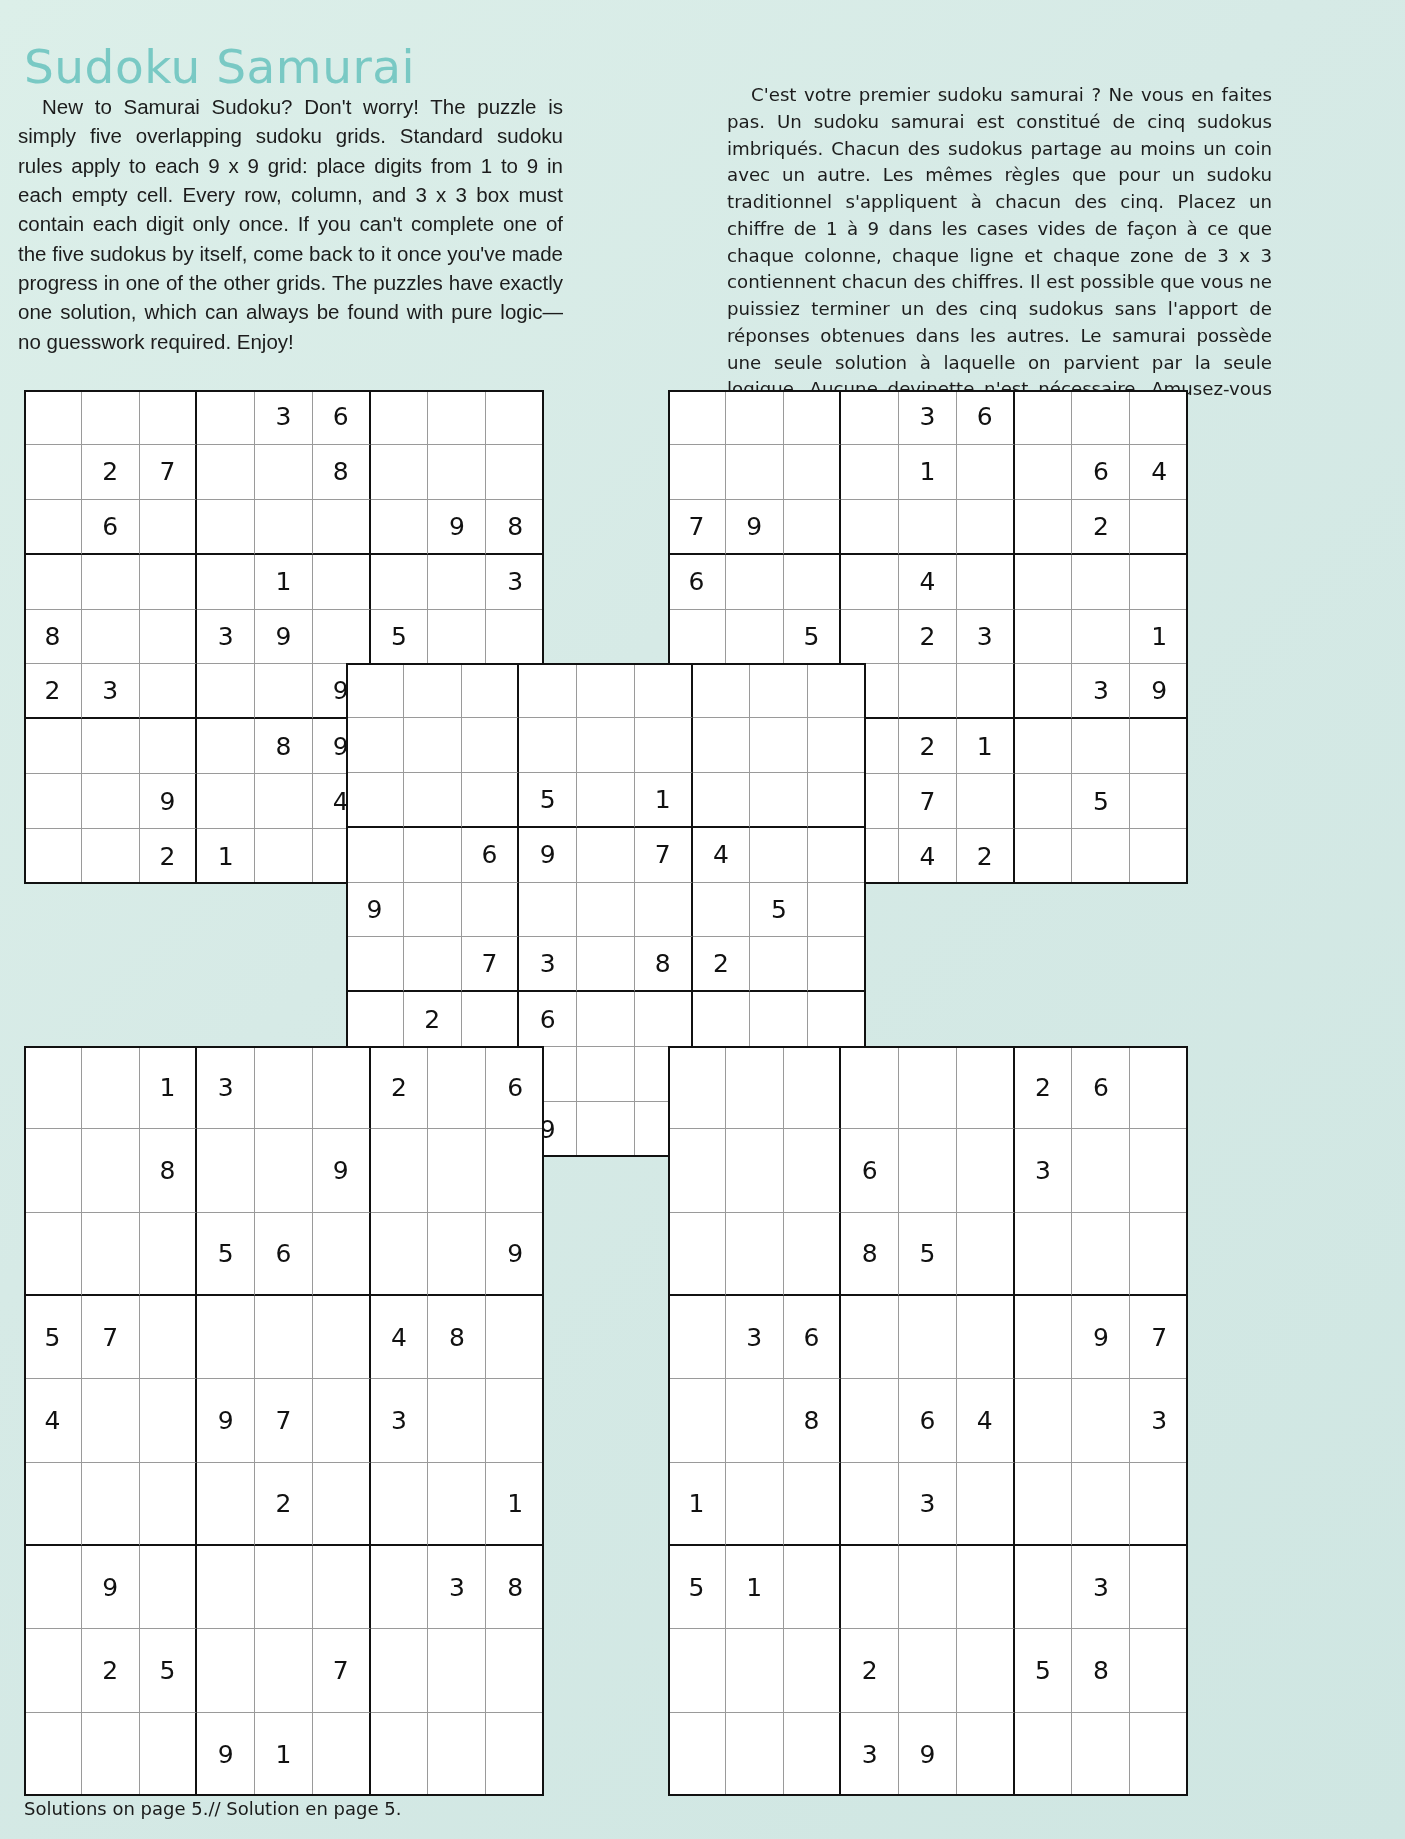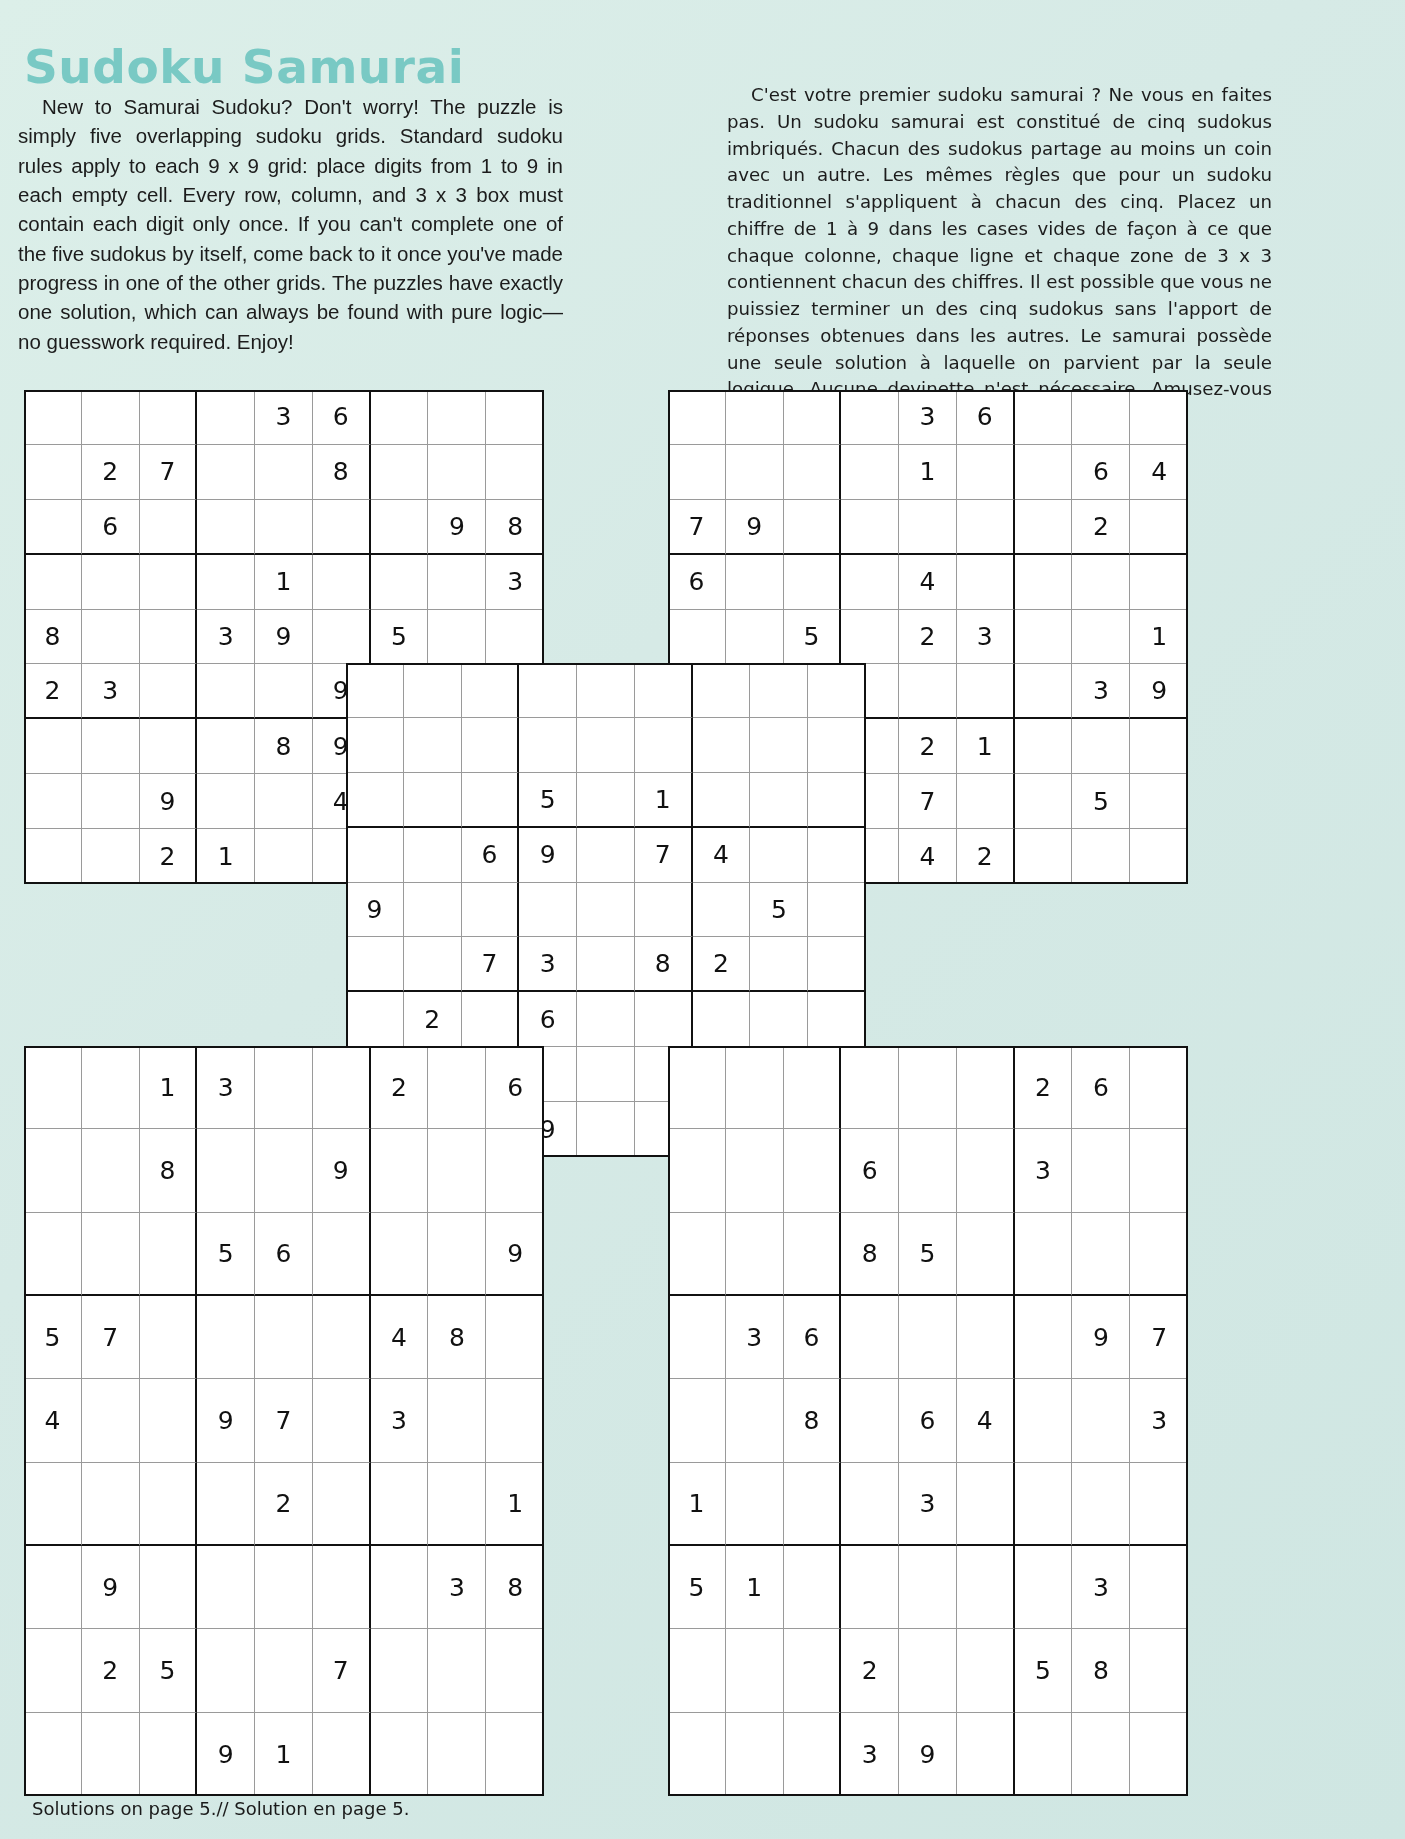--- a/index.html
+++ b/index.html
@@ -19,21 +19,21 @@
     position: absolute;
     inset: 0;
     background: linear-gradient(135deg,#dcefe9 0%, #d6eae6 40%, #cfe6e2 100%);
   }
   #title {
     position: absolute;
     left: 24px;
     top: 8px;
     font-family: "DejaVu Sans", sans-serif;
     font-size: 47px;
-    font-weight: 700;
+    font-weight: 400;
     letter-spacing: 0.5px;
     color: #79c9c4;
   }
   .intro {
     position: absolute;
     font-size: 20.5px;
     line-height: 1.43;
     text-align: justify;
   }
   #intro-en {
@@ -90,21 +90,20 @@
   .grid .cell:nth-child(9n) { border-right: none; }
   .grid .cell:nth-child(n+73) { border-bottom: none; }
 
   #footer {
     position: absolute;
     left: 24px;
     top: 1798px;
     font-family: "DejaVu Sans", sans-serif;
     font-size: 18px;
     color: #1a1a1a;
-    margin-left: 8px;
   }
 </style>
 </head>
 <body>
 
 <div class="page"></div>
 
 <h1 id="title">Sudoku Samurai</h1>
 
 <div class="intro" id="intro-en"><span class="indent"></span><span>New to Samurai Sudoku? Don't worry! The puzzle is simply five overlapping sudoku grids. Standard sudoku rules apply to each 9 x 9 grid: place digits from 1 to 9 in each empty cell. Every row, column, and 3 x 3 box must contain each digit only once. If you can't complete one of the five sudokus by itself, come back to it once you've made progress in one of the other grids. The puzzles have exactly one solution, which can always be found with pure logic—no guesswork required. Enjoy!</span></div>

